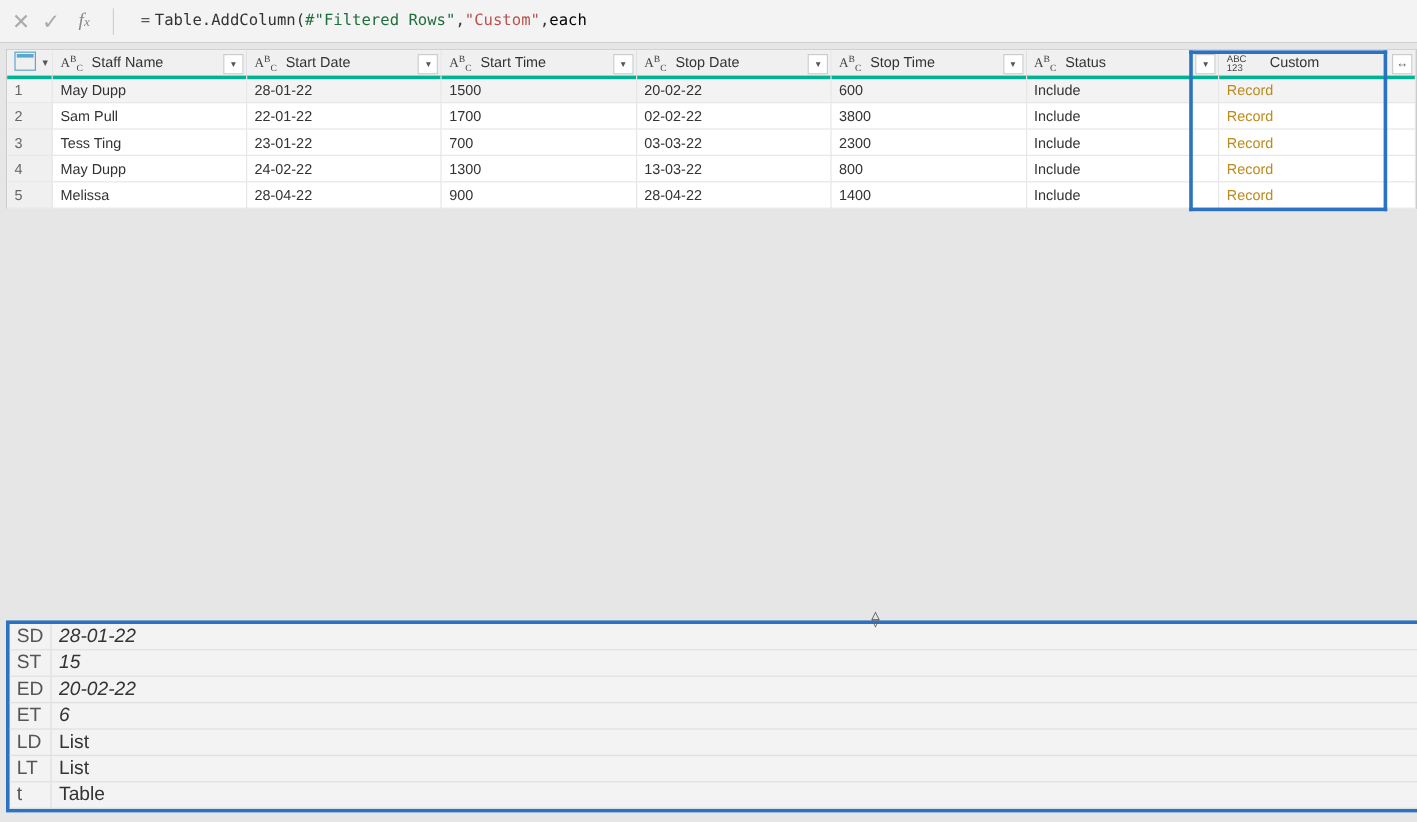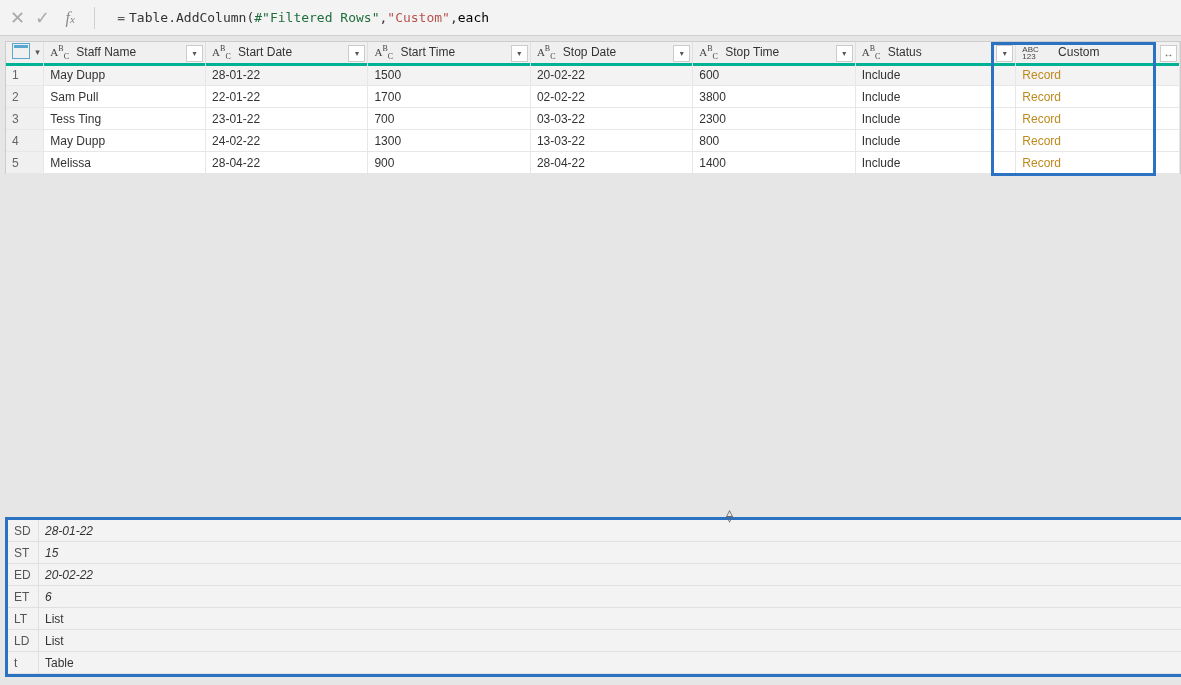--- a/index.html
+++ b/index.html
@@ -51,21 +51,21 @@
   .sel-row td{background:#f3f3f3;}
 
   
   .col-highlight-v{position:absolute;background:#2b73c2;opacity:1;width:3px;}
   .col-highlight-h{position:absolute;background:#2b73c2;height:3px;}
 
   
   .preview{position:absolute;left:0;right:0;bottom:8px;height:160px;}
   .preview-inner{position:absolute;left:5px;right:5px;top:0;bottom:0;border:3px solid #2b73c2;background:#f3f3f3;}
   table.rec{border-collapse:collapse;width:100%;}
-  table.rec td{height:21px;padding:0 6px;border-bottom:1px solid #e0e0e0;border-right:1px solid #e0e0e0;font-size:12px;vertical-align:middle;}
+  table.rec td{height:21px;padding:0 6px;border-bottom:1px solid #e0e0e0;border-right:1px solid #e0e0e0;font-size:16px;vertical-align:middle;}
   table.rec td.k{width:18px;color:#555;text-align:left;}
   table.rec td.v{color:#333;font-style:italic;}
   table.rec td.v.noital{font-style:normal;}
 
   
   .splitter-icon{position:absolute;left:718px;top:-11px;width:10px;font-size:14px;color:#666;line-height:6px;}
 
   
   .hdr-icon{display:inline-block;width:16px;height:14px;border:1px solid #5aa7d0;position:relative;}
   .hdr-icon::before{content:"";position:absolute;left:1px;top:1px;right:1px;height:3px;background:#5aa7d0;}
@@ -228,25 +228,25 @@
       </tr>
       <tr>
         <td class="k">ED</td>
         <td class="v">20-02-22</td>
       </tr>
       <tr>
         <td class="k">ET</td>
         <td class="v">6</td>
       </tr>
       <tr>
+        <td class="k">LD</td>
+        <td class="v noital">List</td>
+      </tr>
+      <tr>
         <td class="k">LT</td>
-        <td class="v noital">List</td>
-      </tr>
-      <tr>
-        <td class="k">LD</td>
         <td class="v noital">List</td>
       </tr>
       <tr>
         <td class="k">t</td>
         <td class="v noital">Table</td>
       </tr>
     </tbody>
       </table>
   </div>
 </div>

